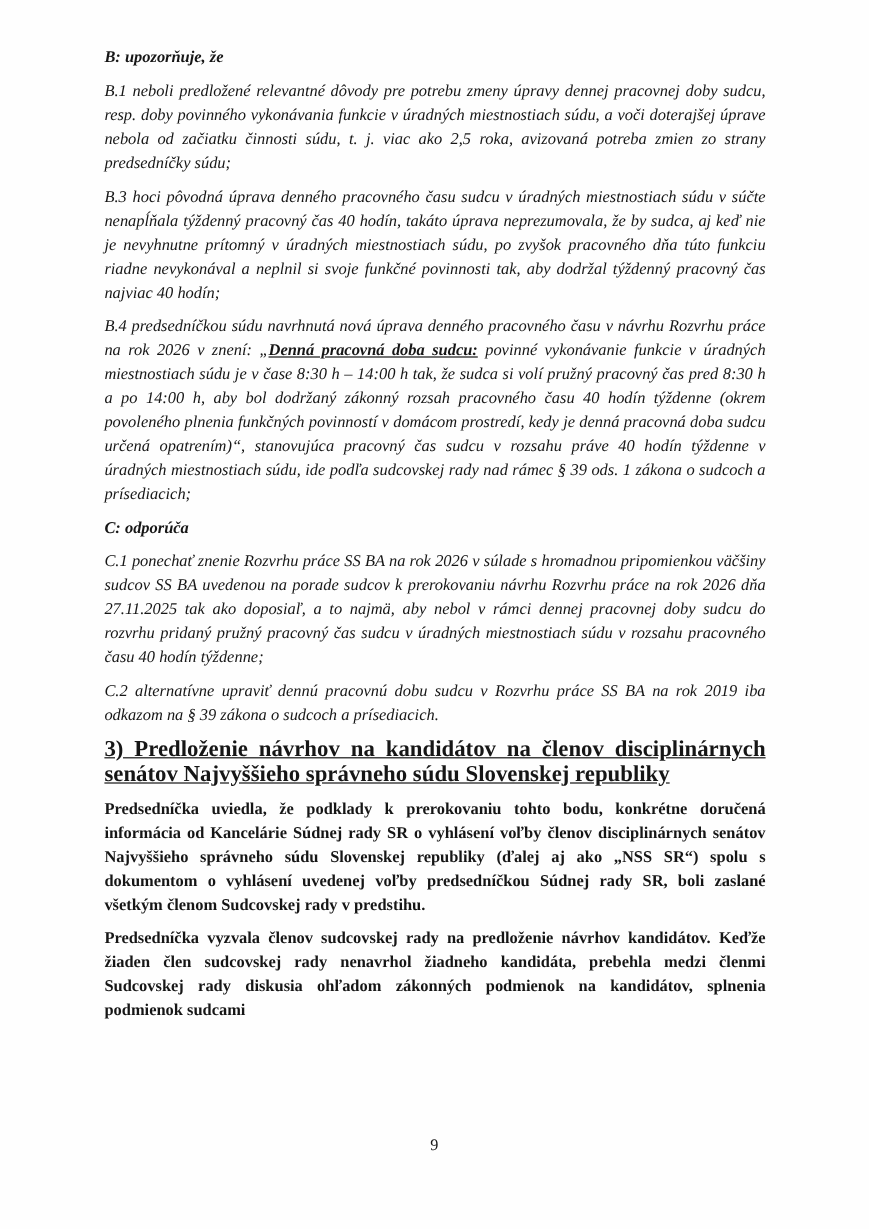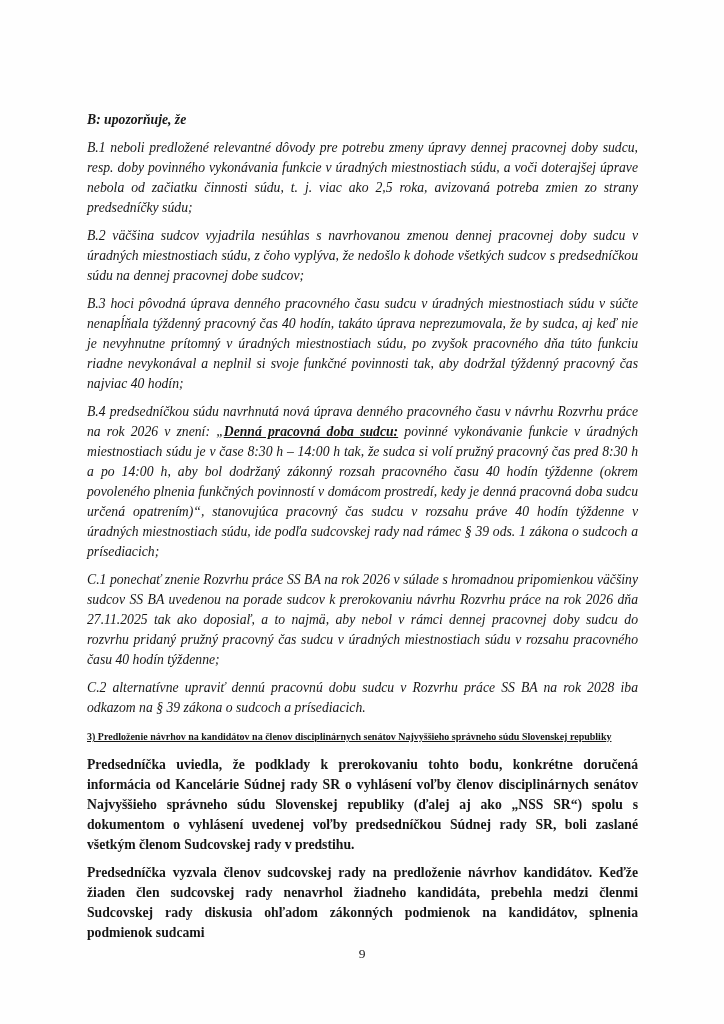--- a/index.html
+++ b/index.html
@@ -7,21 +7,21 @@
     width: 724px;
     height: 1024px;
     background: #ffffff;
     overflow: hidden;
   }
   .page {
     position: relative;
     width: 724px;
     height: 1024px;
     box-sizing: border-box;
-    padding: 110px 86px 0 87px;
+    padding: 38px 86px 0 87px;
     background: #fefefe;
     color: #161616;
     font-family: "Liberation Serif", "DejaVu Serif", serif;
     font-size: 13.7px;
     line-height: 20px;
     text-align: justify;
   }
   .page p { margin: 0 0 8px 0; }
   .para-italic { font-style: italic; }
   .heading-bold-italic {
@@ -30,21 +30,21 @@
     margin: 0 0 12px 0;
   }
   .inline-highlight {
     font-weight: bold;
     text-decoration: underline;
     font-family: Liberation Serif, serif;
   }
   .agenda-heading {
     font-weight: bold;
     text-decoration: underline;
-    font-size: 10px;
+    font-size: 19px;
     line-height: 21px;
     margin: 22px 0 13px 0;
     text-align: justify;
   }
   .para-normal { font-style: normal; font-weight: bold; }
   .page-number {
     position: absolute;
     left: 0;
     bottom: 60px;
     width: 100%;
@@ -55,30 +55,30 @@
 </style>
 </head>
 <body>
 
 <div class="page">
 
   <p class="heading-bold-italic">B: upozorňuje, že</p>
 
   <p class="para-italic">B.1 neboli predložené relevantné dôvody pre potrebu zmeny úpravy dennej pracovnej doby sudcu, resp. doby povinného vykonávania funkcie v úradných miestnostiach súdu, a voči doterajšej úprave nebola od začiatku činnosti súdu, t. j. viac ako 2,5 roka, avizovaná potreba zmien zo strany predsedníčky súdu;</p>
 
-  <p class="para-italic">B.2 väčšina sudcov vyjadrila nesúhlas s navrhovanou zmenou dennej pracovnej doby sudcu v úradných miestnostiach súdu, z čoho vyplýva, že nedošlo k dohode všetkých sudcov s predsedníčkou súdu na dennej pracovnej dobe sudcov;</p>
 
   <p class="para-italic">B.3 hoci pôvodná úprava denného pracovného času sudcu v úradných miestnostiach súdu v súčte nenapĺňala týždenný pracovný čas 40 hodín, takáto úprava neprezumovala, že by sudca, aj keď nie je nevyhnutne prítomný v úradných miestnostiach súdu, po zvyšok pracovného dňa túto funkciu riadne nevykonával a neplnil si svoje funkčné povinnosti tak, aby dodržal týždenný pracovný čas najviac 40 hodín;</p>
 
   <p class="para-italic"><span>B.4 predsedníčkou súdu navrhnutá nová úprava denného pracovného času v návrhu Rozvrhu práce na rok 2026 v znení: „</span><span class="inline-highlight">Denná pracovná doba sudcu:</span><span> povinné vykonávanie funkcie v úradných miestnostiach súdu je v čase 8:30 h – 14:00 h tak, že sudca si volí pružný pracovný čas pred 8:30 h a po 14:00 h, aby bol dodržaný zákonný rozsah pracovného času 40 hodín týždenne (okrem povoleného plnenia funkčných povinností v domácom prostredí, kedy je denná pracovná doba sudcu určená opatrením)“, stanovujúca pracovný čas sudcu v rozsahu práve 40 hodín týždenne v úradných miestnostiach súdu, ide podľa sudcovskej rady nad rámec § 39 ods. 1 zákona o sudcoch a prísediacich;</span></p>
 
+  <p class="heading-bold-italic">C: odporúča</p>
 
   <p class="para-italic">C.1 ponechať znenie Rozvrhu práce SS BA na rok 2026 v súlade s hromadnou pripomienkou väčšiny sudcov SS BA uvedenou na porade sudcov k prerokovaniu návrhu Rozvrhu práce na rok 2026 dňa 27.11.2025 tak ako doposiaľ, a to najmä, aby nebol v rámci dennej pracovnej doby sudcu do rozvrhu pridaný pružný pracovný čas sudcu v úradných miestnostiach súdu v rozsahu pracovného času 40 hodín týždenne;</p>
 
-  <p class="para-italic">C.2 alternatívne upraviť dennú pracovnú dobu sudcu v Rozvrhu práce SS BA na rok 2028 iba odkazom na § 39 zákona o sudcoch a prísediacich.</p>
+  <p class="para-italic">C.2 alternatívne upraviť dennú pracovnú dobu sudcu v Rozvrhu práce SS BA na rok 2019 iba odkazom na § 39 zákona o sudcoch a prísediacich.</p>
 
   <p class="agenda-heading">3) Predloženie návrhov na kandidátov na členov disciplinárnych senátov Najvyššieho správneho súdu Slovenskej republiky</p>
 
   <p class="para-normal">Predsedníčka uviedla, že podklady k prerokovaniu tohto bodu, konkrétne doručená informácia od Kancelárie Súdnej rady SR o vyhlásení voľby členov disciplinárnych senátov Najvyššieho správneho súdu Slovenskej republiky (ďalej aj ako „NSS SR“) spolu s dokumentom o vyhlásení uvedenej voľby predsedníčkou Súdnej rady SR, boli zaslané všetkým členom Sudcovskej rady v predstihu.</p>
 
   <p class="para-normal">Predsedníčka vyzvala členov sudcovskej rady na predloženie návrhov kandidátov. Keďže žiaden člen sudcovskej rady nenavrhol žiadneho kandidáta, prebehla medzi členmi Sudcovskej rady diskusia ohľadom zákonných podmienok na kandidátov, splnenia podmienok sudcami</p>
 
   <div class="page-number">9</div>
 
 </div>

